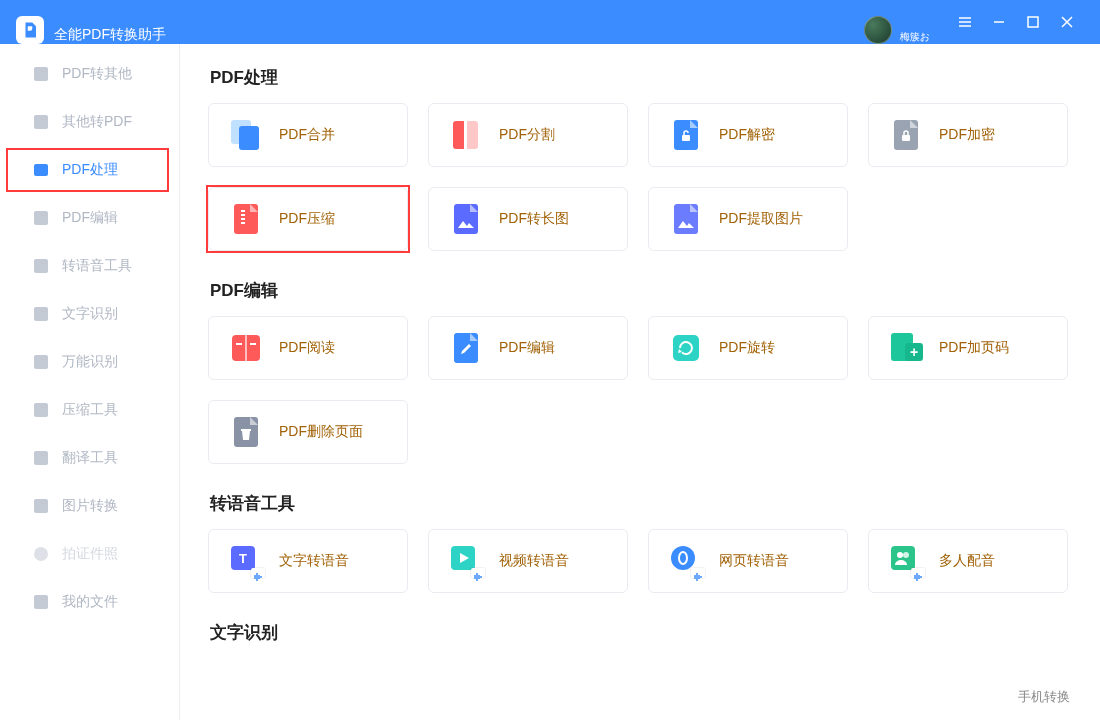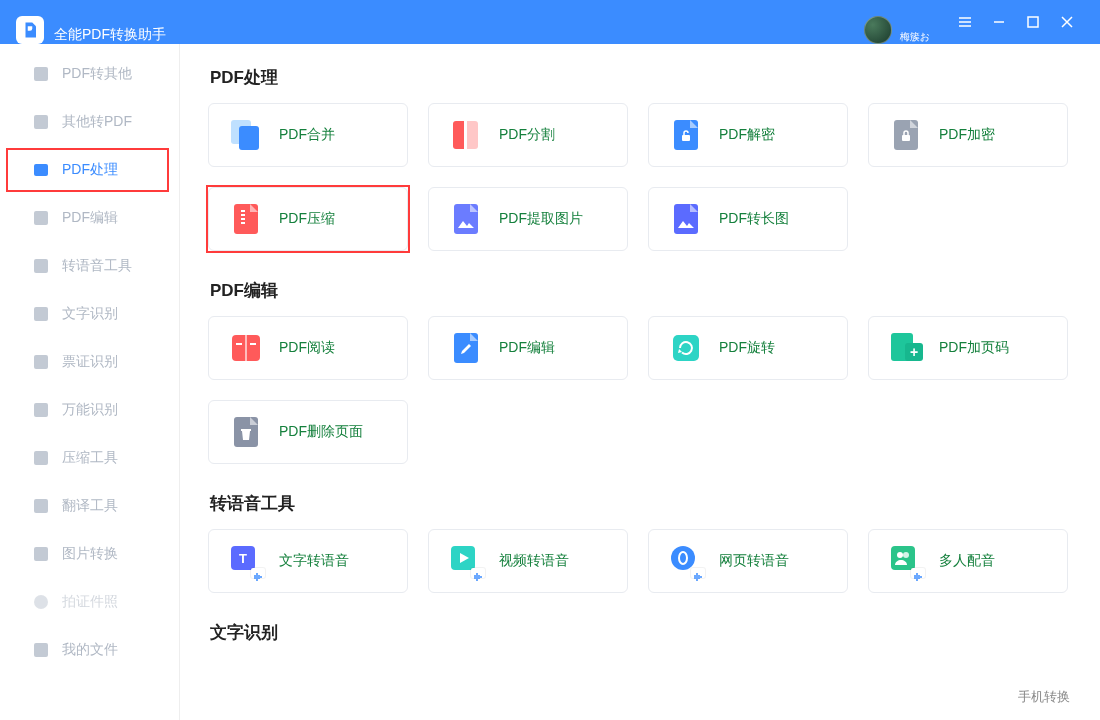--- a/index.html
+++ b/index.html
@@ -26,21 +26,21 @@
 .nav-icon svg { width: 18px; height: 18px; }
 .nav-item.active .nav-icon svg { fill: #3B8CFF; }
 .nav-item .nav-icon svg { fill: #C3CAD4; }
 
 .main { flex: 1; padding: 22px 28px 0 28px; overflow-y: auto; position: relative; }
 .section-title { font-size: 17px; font-weight: 700; color: #222; margin: 0 0 14px 2px; }
 .grid { display: flex; flex-wrap: wrap; gap: 20px; margin-bottom: 28px; }
 .card { width: 200px; height: 64px; border: 1px solid #E8EBF0; border-radius: 6px; display: flex; align-items: center; padding-left: 22px; cursor: pointer; background: #fff; position: relative; }
 .card.highlight::after { content: ""; position: absolute; left: -3px; right: -3px; top: -3px; bottom: -3px; border: 2px solid #FF3B3B; pointer-events: none; }
 .card-icon { width: 30px; height: 30px; margin-right: 18px; flex: 0 0 auto; position: relative; }
-.card-label { font-size: 14px; color: #15803d; }
+.card-label { font-size: 14px; color: #a16207; }
 
 .footer-link { position: absolute; right: 30px; bottom: 14px; font-size: 13px; color: #888; cursor: pointer; }
 
 
 .ico-file { width: 24px; height: 30px; border-radius: 3px; position: relative; }
 .ico-file::before { content: ""; position: absolute; top: 0; right: 0; width: 8px; height: 8px; background: rgba(255,255,255,.55); clip-path: polygon(0 0, 100% 100%, 0 100%); }
 .badge { position: absolute; bottom: -2px; right: -4px; width: 14px; height: 10px; border-radius: 2px; background: #fff; box-shadow: 0 0 0 1px rgba(0,0,0,.05); }
 .badge svg { width: 14px; height: 10px; }
 </style>
 </head>
@@ -129,28 +129,20 @@
           </svg>
         </span>
       <span>文字识别</span>
     </div>
     <div class="nav-item">
       <span class="nav-icon">
           <svg viewBox="0 0 18 18">
             <rect x="2" y="2" width="14" height="14" rx="2"></rect>
           </svg>
         </span>
-      <span>票证识别</span>
-    </div>
-    <div class="nav-item">
-      <span class="nav-icon">
-          <svg viewBox="0 0 18 18">
-            <rect x="2" y="2" width="14" height="14" rx="2"></rect>
-          </svg>
-        </span>
       <span>万能识别</span>
     </div>
     <div class="nav-item">
       <span class="nav-icon">
           <svg viewBox="0 0 18 18">
             <rect x="2" y="2" width="14" height="14" rx="2"></rect>
           </svg>
         </span>
       <span>压缩工具</span>
     </div>
@@ -228,35 +220,35 @@
       </div>
       <div class="card highlight">
         <div class="card-icon">
           <div class="ico-file" style="background:#FF5A5A;position:absolute;left:3px;top:0"></div>
           <div style="position:absolute;left:10px;top:6px;width:4px;height:16px;background:repeating-linear-gradient(#fff 0 2px,transparent 2px 4px)"></div>
         </div>
         <span class="card-label">PDF压缩</span>
       </div>
       <div class="card">
         <div class="card-icon">
+          <div class="ico-file" style="background:#5B6BFF;position:absolute;left:3px;top:0"></div>
+          <svg style="position:absolute;left:7px;top:12px" width="16" height="12" viewBox="0 0 16 12">
+              <path fill="#fff" d="M0 12l5-7 4 5 2-3 5 5z"></path>
+            </svg>
+        </div>
+        <span class="card-label">PDF转长图</span>
+      </div>
+      <div class="card">
+        <div class="card-icon">
           <div class="ico-file" style="background:#6B7CFF;position:absolute;left:3px;top:0"></div>
           <svg style="position:absolute;left:7px;top:12px" width="16" height="12" viewBox="0 0 16 12">
               <path fill="#fff" d="M0 12l5-7 4 5 2-3 5 5z"></path>
             </svg>
         </div>
         <span class="card-label">PDF提取图片</span>
-      </div>
-      <div class="card">
-        <div class="card-icon">
-          <div class="ico-file" style="background:#5B6BFF;position:absolute;left:3px;top:0"></div>
-          <svg style="position:absolute;left:7px;top:12px" width="16" height="12" viewBox="0 0 16 12">
-              <path fill="#fff" d="M0 12l5-7 4 5 2-3 5 5z"></path>
-            </svg>
-        </div>
-        <span class="card-label">PDF转长图</span>
       </div>
     </div>
 
     <div class="section-title">PDF编辑</div>
     <div class="grid">
       <div class="card">
         <div class="card-icon">
           <div style="position:absolute;left:1px;top:2px;width:28px;height:26px;background:#FF5A5A;border-radius:4px"></div>
           <div style="position:absolute;left:14px;top:2px;width:2px;height:26px;background:rgba(255,255,255,.6)"></div>
           <div style="position:absolute;left:5px;top:10px;width:6px;height:2px;background:#fff"></div>

